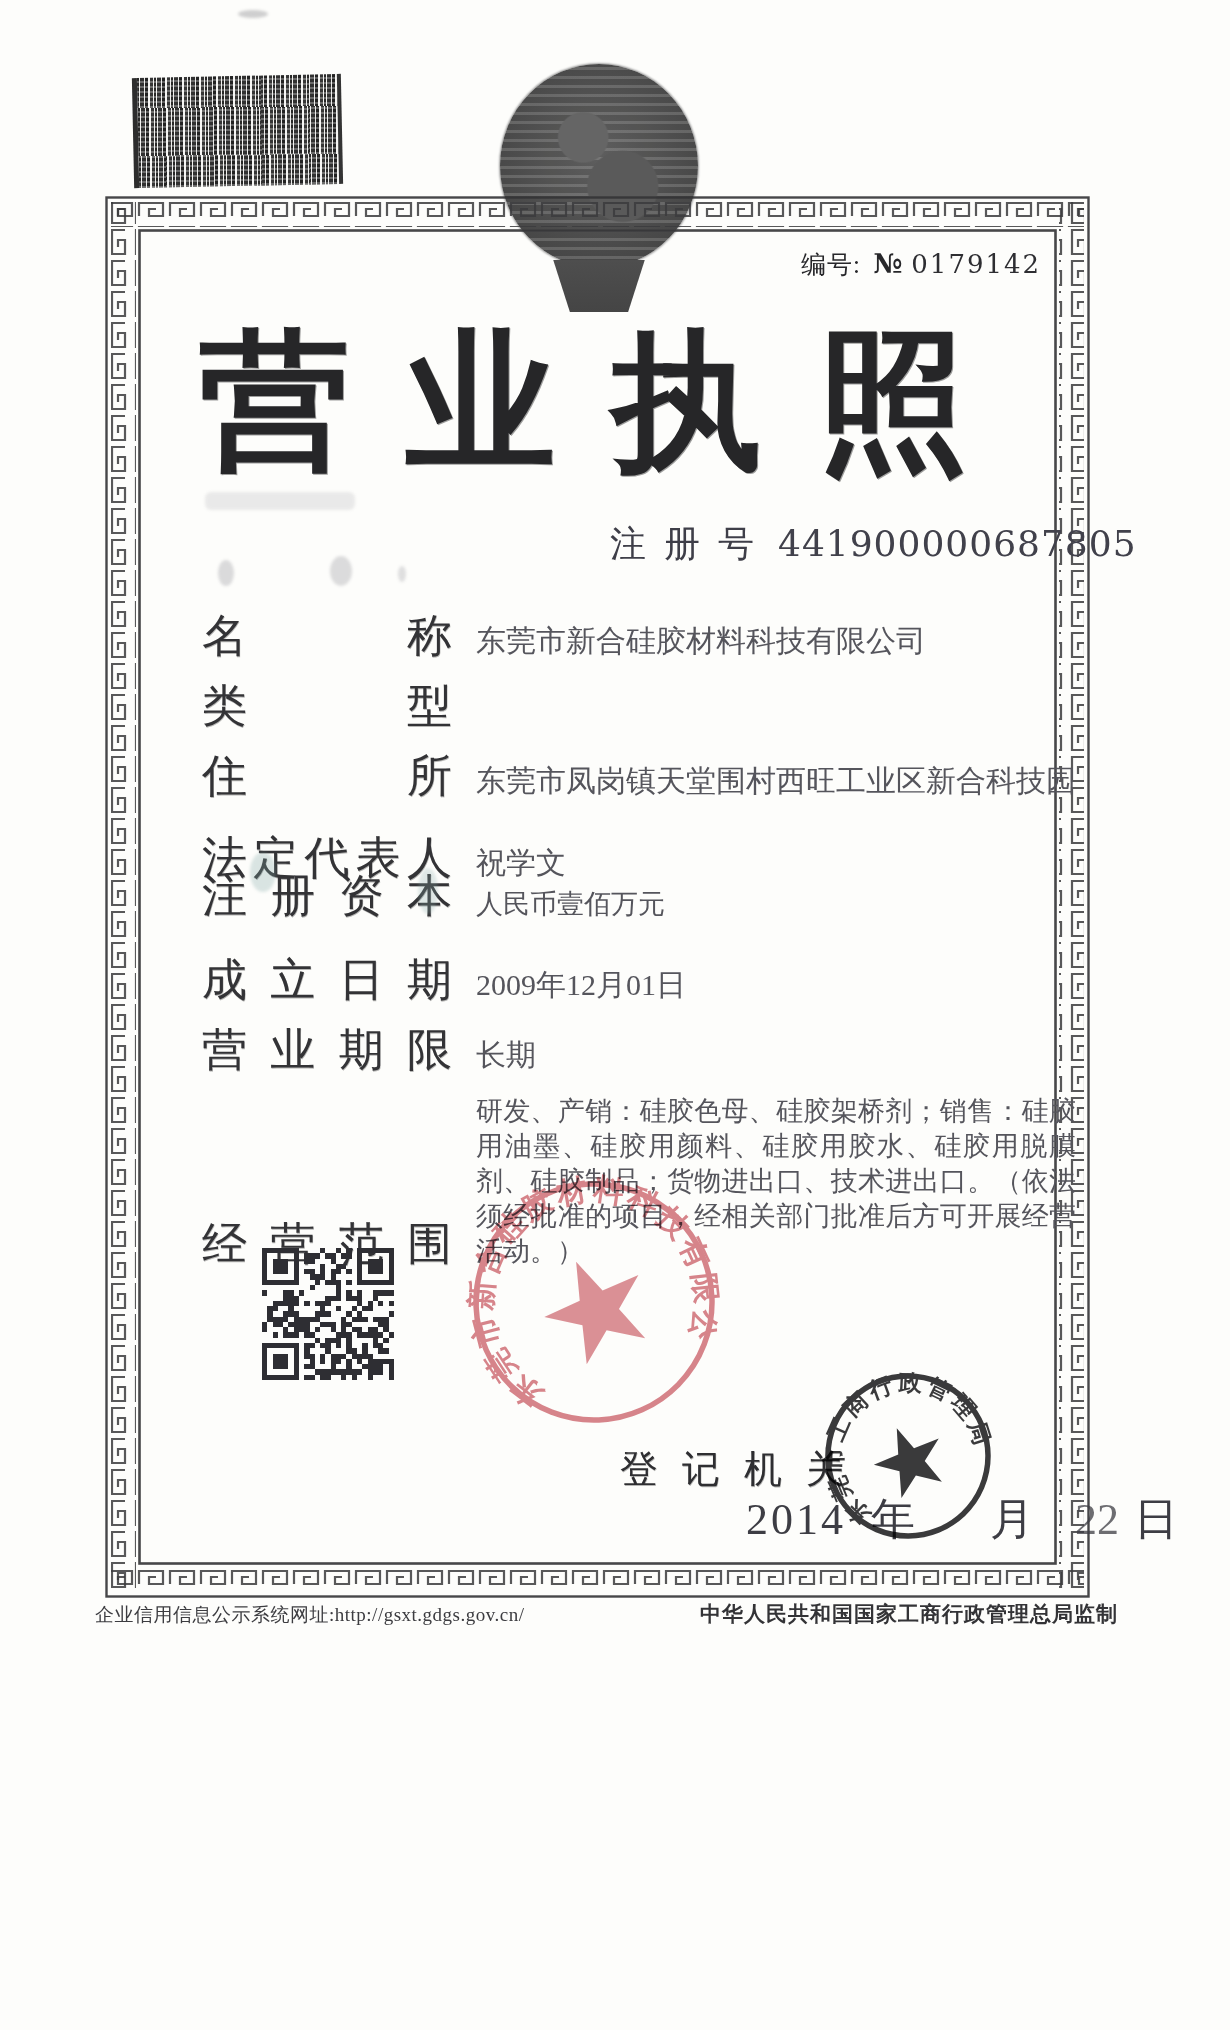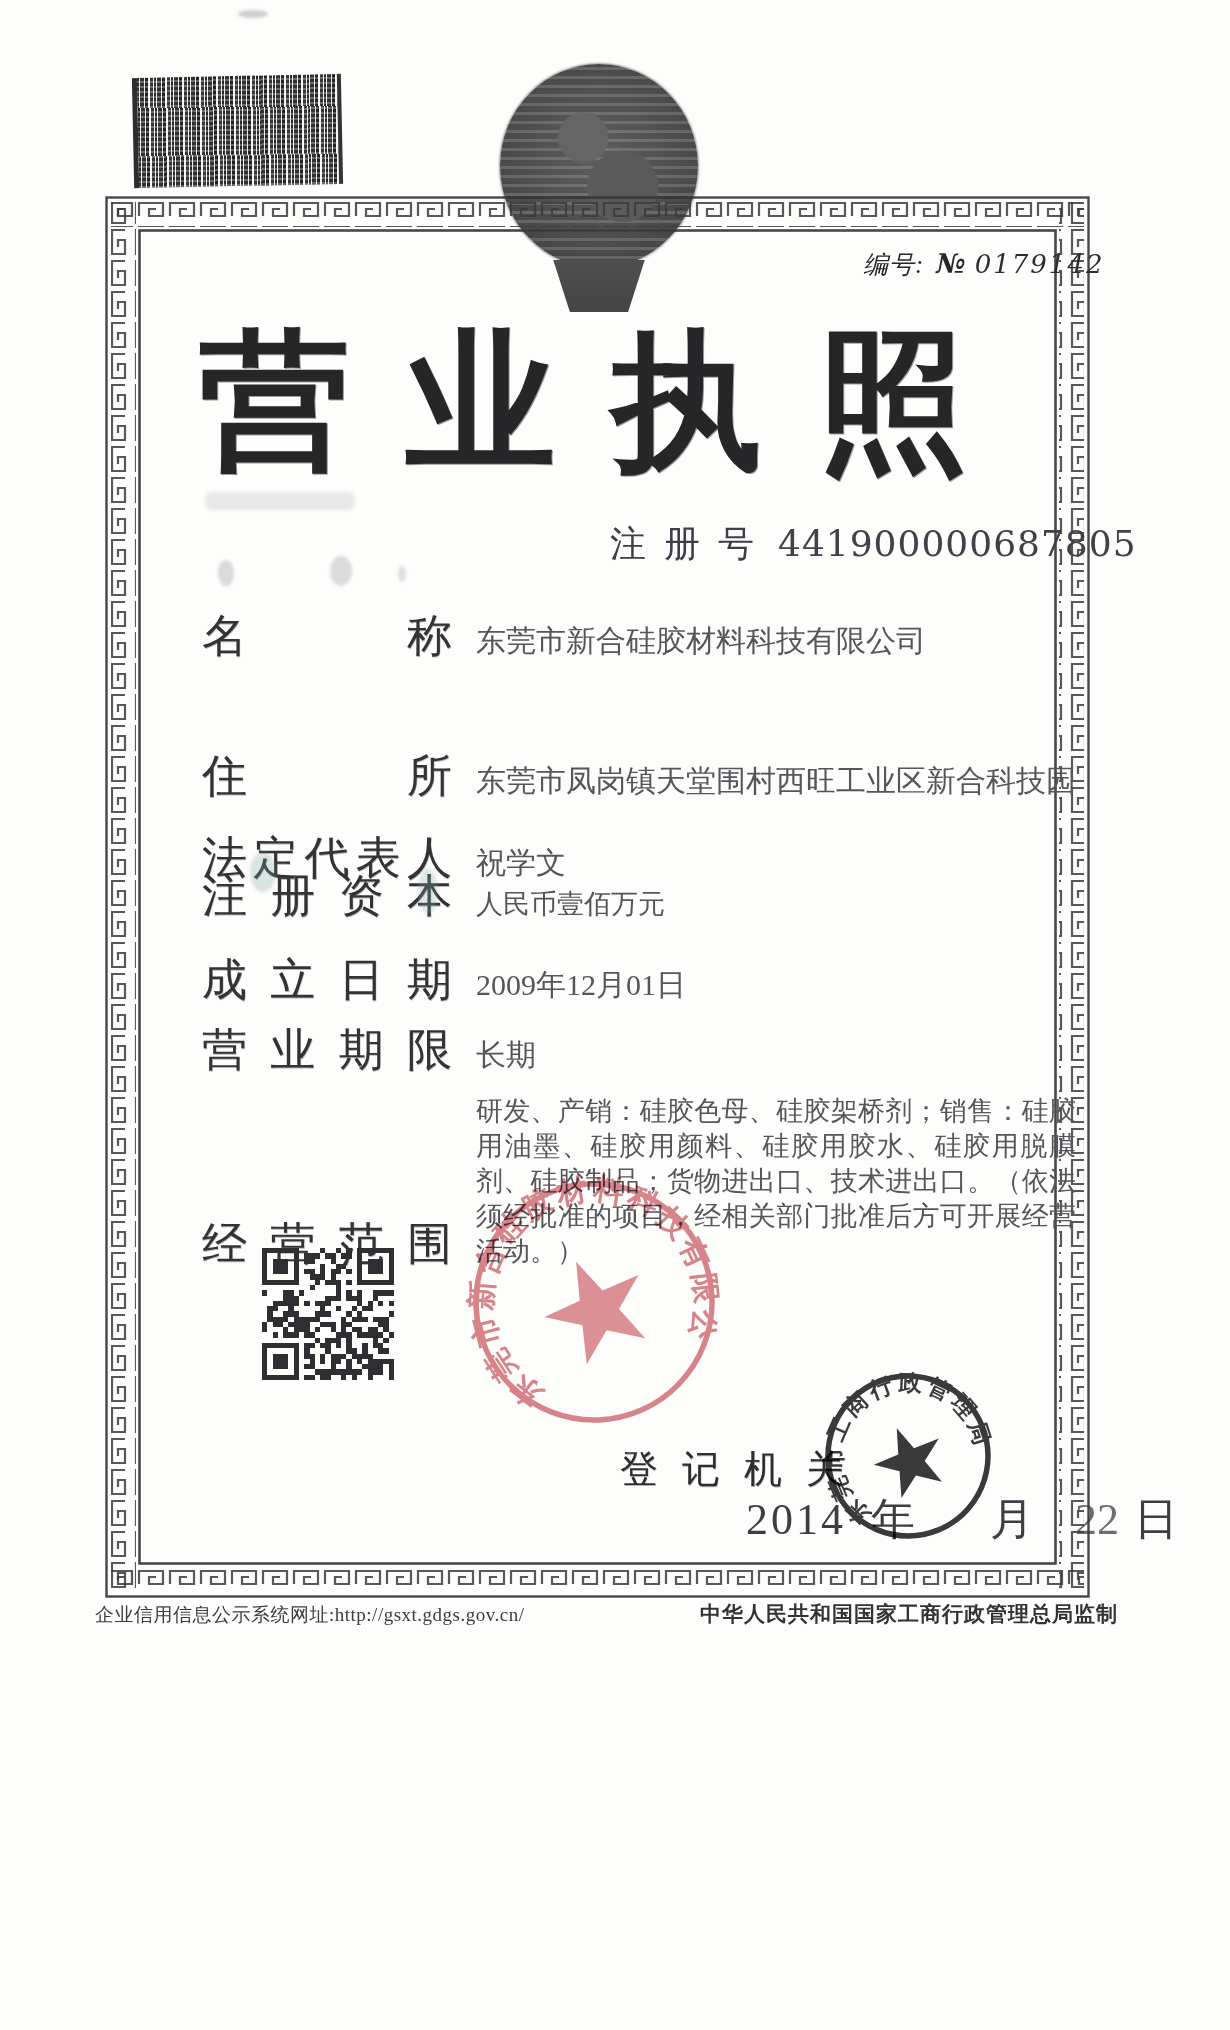--- a/index.html
+++ b/index.html
@@ -38,21 +38,21 @@
   .emblem .base{
     position:absolute;left:47px;top:196px;width:104px;height:52px;
     clip-path:polygon(6% 0,94% 0,78% 100%,22% 100%);
     background:linear-gradient(#454545,#3c3c3c);
   }
 
   
   .frame{left:105px;top:196px;}
 
   
-  .serial{left:863px;top:248px;font-size:25px;letter-spacing:1px;color:#27272a;white-space:nowrap;font-style:italic;}
+  .serial{left:801px;top:248px;font-size:25px;letter-spacing:1px;color:#27272a;white-space:nowrap;}
   .serial .no{font-family:"DejaVu Serif",serif;font-weight:bold;font-size:27px;margin-left:12px;}
   .serial .digits{font-family:"DejaVu Serif",serif;font-size:26px;letter-spacing:2px;margin-left:8px;color:#2e2e32;}
 
   
   .title{
     left:105px;top:316px;width:985px;text-align:center;
     font-family:"Liberation Sans","DejaVu Sans",sans-serif;
     font-weight:900;font-size:150px;line-height:170px;
     letter-spacing:56px;padding-left:28px;box-sizing:border-box;
     color:#262628;text-shadow:1px 1px 0 rgba(40,40,40,.45);
@@ -142,20 +142,21 @@
 
 <div class="abs regline">
   <span class="rlabel">注册号</span><span class="rnum">441900000687805</span>
 </div>
 
 <div class="row" style="top:612px">
   <div class="lbl">名称</div>
   <div class="val">东莞市新合硅胶材料科技有限公司</div>
 </div>
 <div class="row" style="top:682px">
+  <div class="lbl">类型</div>
 </div>
 <div class="row" style="top:752px">
   <div class="lbl">住所</div>
   <div class="val">东莞市凤岗镇天堂围村西旺工业区新合科技园</div>
 </div>
 <div class="row" style="top:834px">
   <div class="lbl">法定代表人</div>
   <div class="val">祝学文</div>
 </div>
 <div class="row" style="top:872px">

